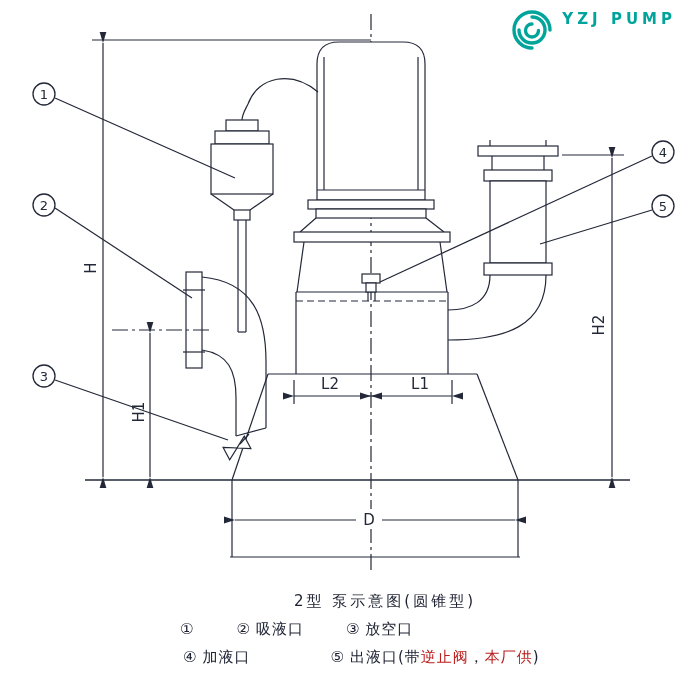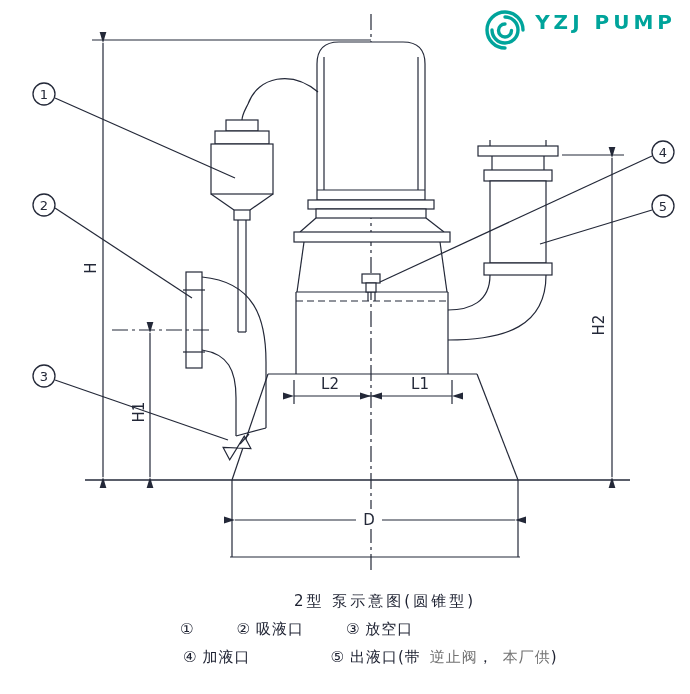--- a/index.html
+++ b/index.html
@@ -16,39 +16,39 @@
 
   .logo {
     position: absolute; top: 8px; right: 14px;
     display: flex; gap: 8px; align-items: flex-start; z-index: 5;
   }
   .logo-cn {
     color: #00a49b; font-size: 25px; font-weight: bold;
     letter-spacing: 3px; line-height: 1.05; white-space: nowrap;
   }
   .logo-en {
-    color: #00a49b; font-size: 20px; font-weight: bold;
+    color: #00a49b; font-size: 15px; font-weight: bold;
     letter-spacing: 4px; text-align: left; margin-top: 2px; white-space: nowrap;
   }
 
   .cap-title {
     position: absolute; top: 592px; left: 0; width: 100%;
     text-align: center; font-size: 15px; letter-spacing: 3px;
     transform: translateX(40px); white-space: nowrap;
   }
   .cap-row1 {
     position: absolute; top: 620px; left: 180px;
     display: flex; gap: 42px; font-size: 15px; letter-spacing: 1px; white-space: nowrap;
   }
   .cap-row2 {
     position: absolute; top: 648px; left: 183px;
     display: flex; gap: 80px; font-size: 15px; letter-spacing: 1px; white-space: nowrap;
   }
   .leg { display: inline-flex; gap: 5px; }
-  .red { color: #737373; margin-left: 9px; }
+  .red { color: #b91c1c; }
 </style>
 </head>
 <body>
 
 <div class="page">
 
   <div class="logo">
     <svg viewBox="0 0 44 44" width="44" height="44">
       <g stroke="#00a49b" stroke-width="3.4" fill="none" stroke-linecap="round">
         <path d="M40 22 A18 18 0 1 0 22 40"></path>

